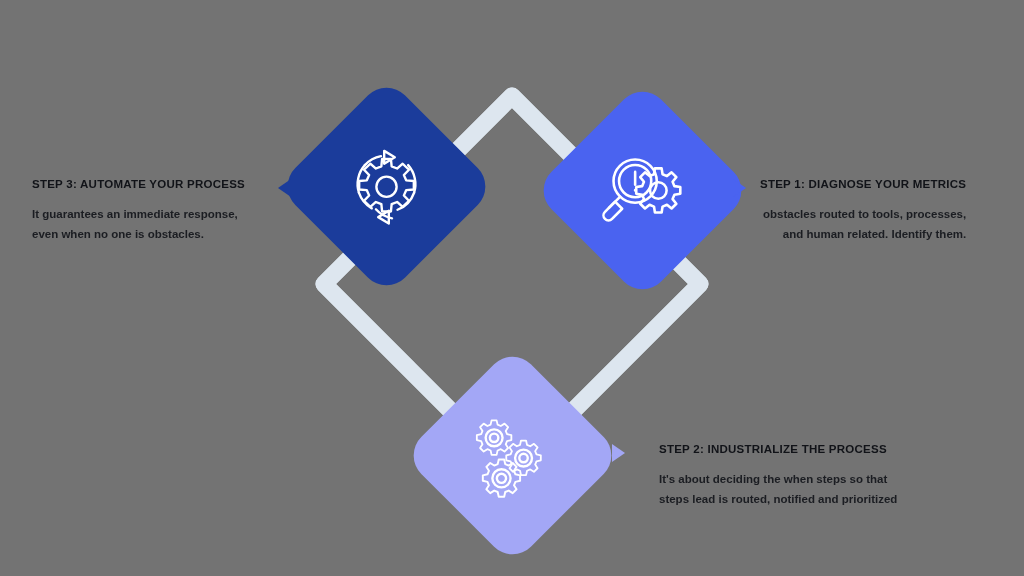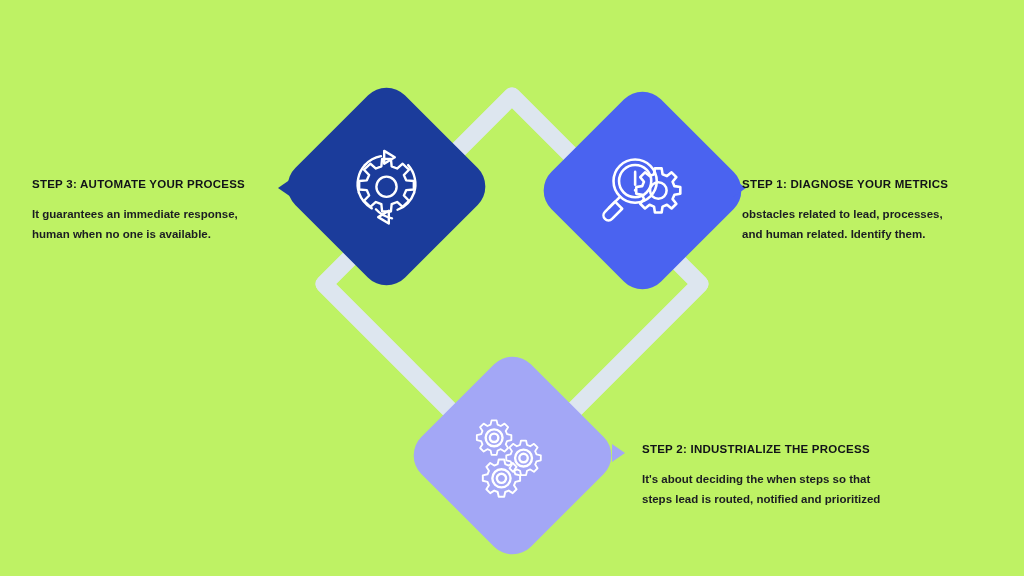--- a/index.html
+++ b/index.html
@@ -9,21 +9,21 @@
     background: #ffffff;
   }
   body {
     font-family: "Liberation Sans", sans-serif;
     -webkit-font-smoothing: antialiased;
   }
   .canvas {
     position: relative;
     width: 1024px;
     height: 576px;
-    background: #bef264;
+    background: #737373;
     overflow: hidden;
   }
 
   
   .connector-layer {
     position: absolute;
     left: 0;
     top: 0;
     width: 1024px;
     height: 576px;
@@ -66,22 +66,22 @@
   .block .body {
     margin-top: 13px;
     font-size: 11.5px;
     font-weight: bold;
     color: #1b1d22;
     line-height: 1.72;
   }
   .block .body span { display: block; white-space: nowrap; }
 
   .block-step3 { left: 32px; top: 178px; text-align: left; }
-  .block-step1 { left: 742px; top: 178px; text-align: left; }
-  .block-step2 { left: 642px; top: 443px; text-align: left; }
+  .block-step1 { left: 760px; top: 178px; text-align: right; }
+  .block-step2 { left: 659px; top: 443px; text-align: left; }
 
   
   .arrow {
     position: absolute;
     width: 0;
     height: 0;
   }
   .arrow-left {
     left: 278px;
     top: 179px;
@@ -244,28 +244,28 @@
   </div>
 
   <div class="arrow arrow-left"></div>
   <div class="arrow arrow-right-1"></div>
   <div class="arrow arrow-right-2"></div>
 
   <div class="block block-step3">
     <div class="title">STEP 3: AUTOMATE YOUR PROCESS</div>
     <div class="body">
       <span>It guarantees an immediate response,</span>
-      <span>human when no one is available.</span>
+      <span>even when no one is obstacles.</span>
     </div>
   </div>
 
   <div class="block block-step1">
     <div class="title">STEP 1: DIAGNOSE YOUR METRICS</div>
     <div class="body">
-      <span>obstacles related to lead, processes,</span>
+      <span>obstacles routed to tools, processes,</span>
       <span>and human related. Identify them.</span>
     </div>
   </div>
 
   <div class="block block-step2">
     <div class="title">STEP 2: INDUSTRIALIZE THE PROCESS</div>
     <div class="body">
       <span>It's about deciding the when steps so that</span>
       <span>steps lead is routed, notified and prioritized</span>
     </div>

